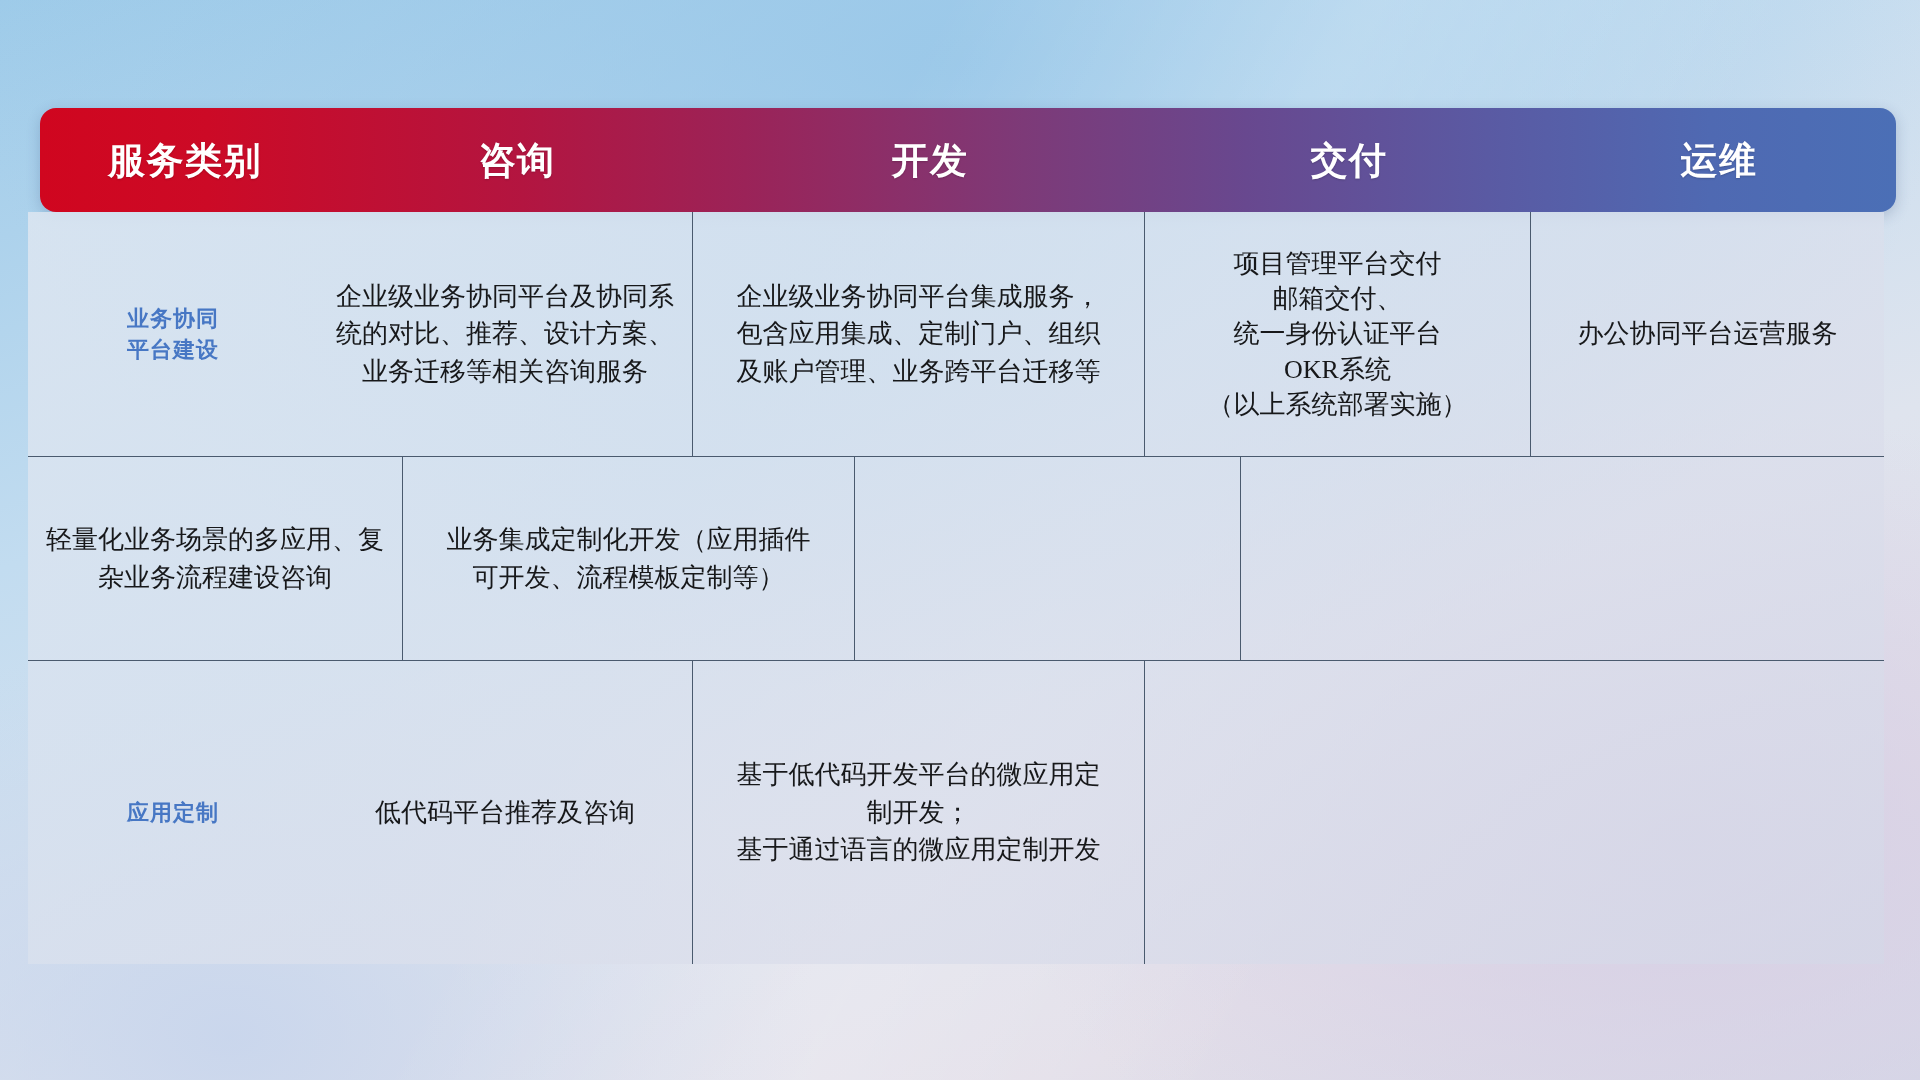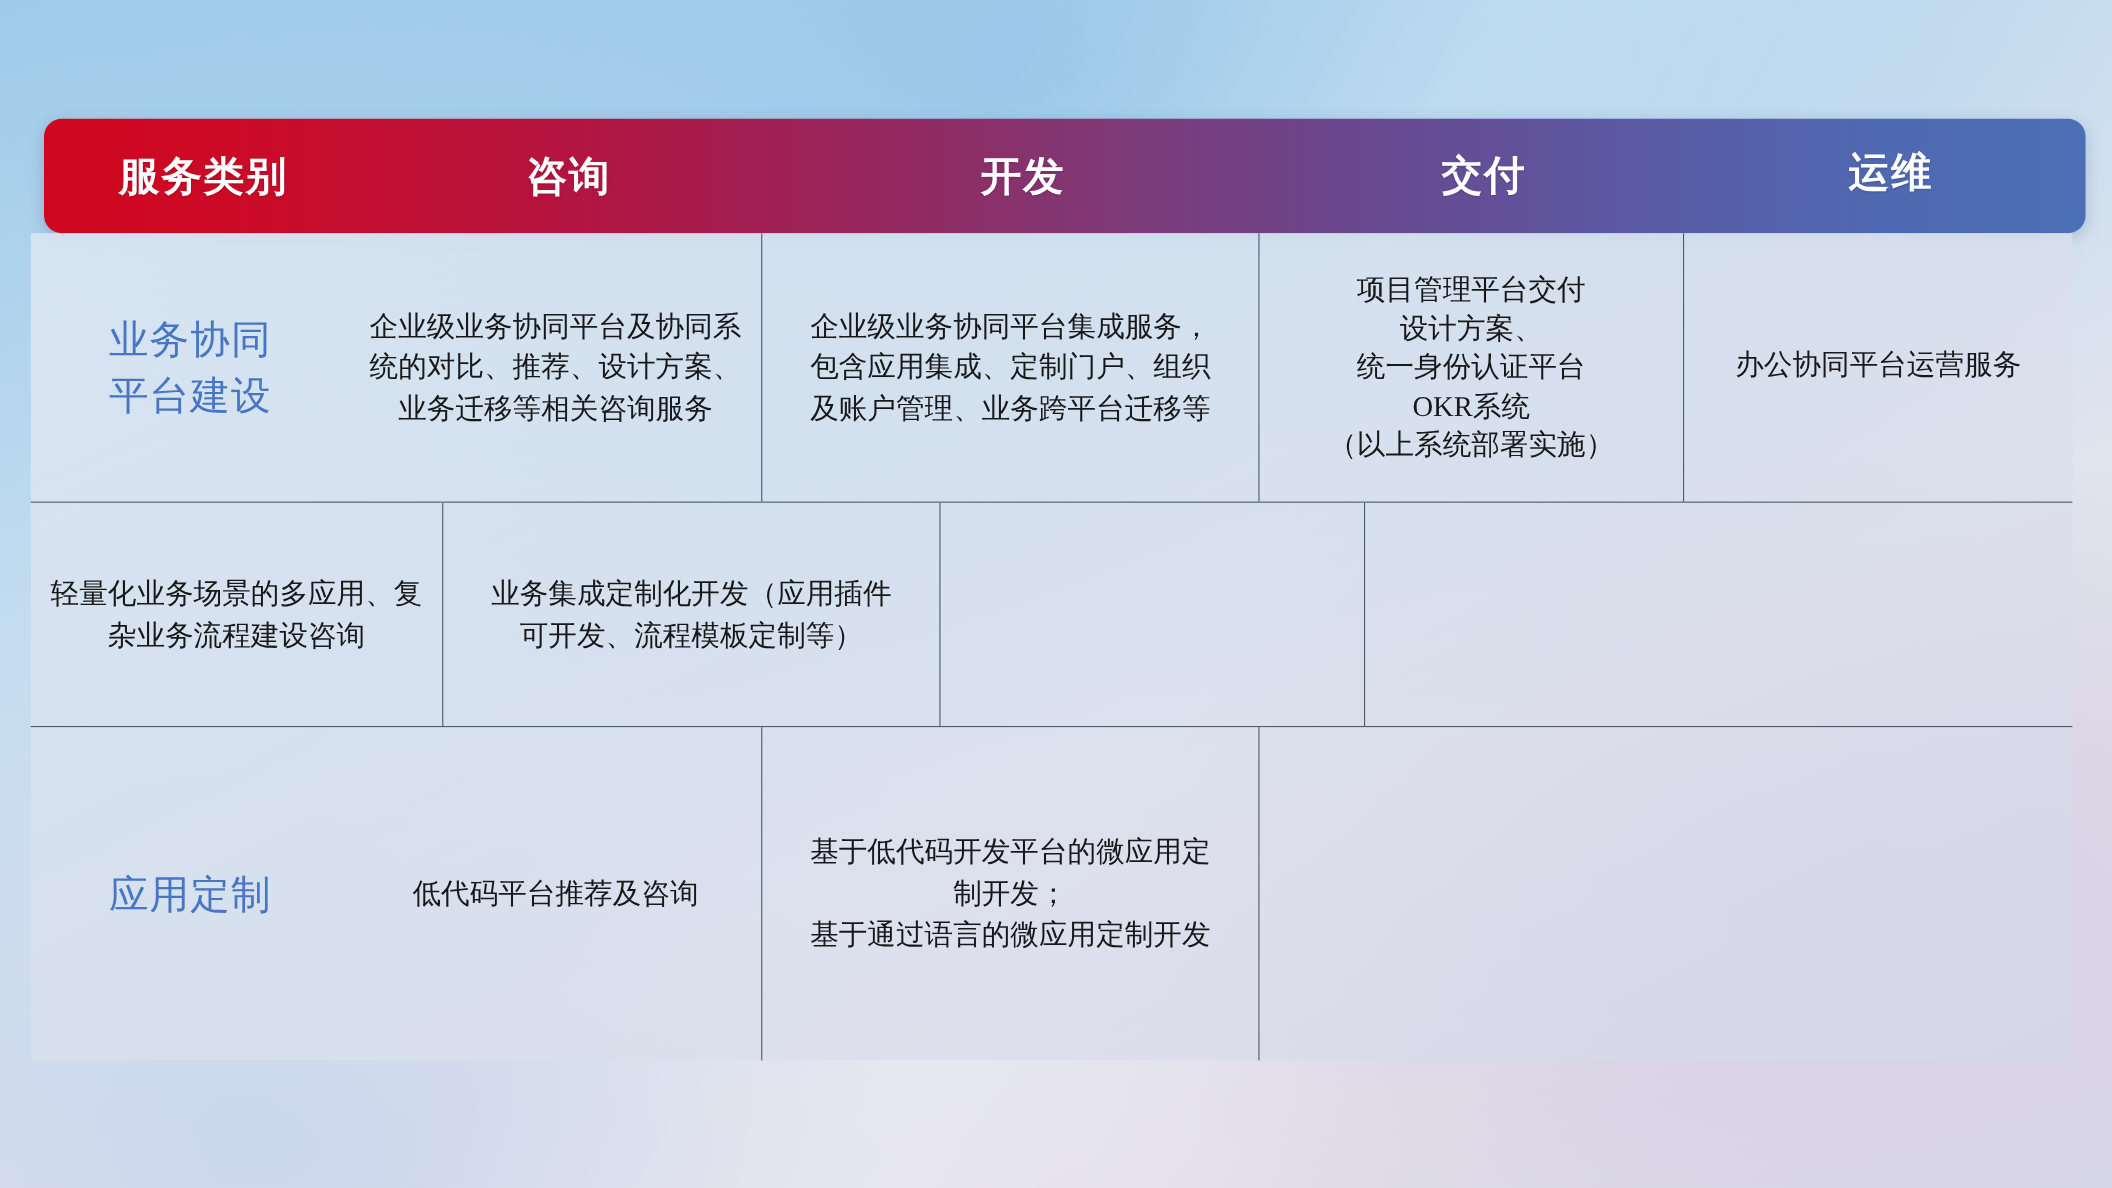--- a/index.html
+++ b/index.html
@@ -58,21 +58,21 @@
     letter-spacing: 1.5px;
     text-align: center;
     line-height: 1;
     text-shadow: 0 1px 2px rgba(0,0,0,0.18);
     user-select: none;
   }
   .c1 { width: 290px; }
   .c2 { width: 374px; }
   .c3 { width: 452px; }
   .c4 { width: 386px; font-family: Liberation Serif, serif; }
-  .c5 { width: 354px; font-family: Liberation Mono, monospace; }
+  .c5 { width: 354px; }
 
   
   .tbody {
     position: absolute;
     left: 0; top: 104px;
     width: 1856px; height: 752px;
     background: linear-gradient(155deg,
         rgba(221,230,241,0.86) 0%,
         rgba(216,226,239,0.84) 35%,
         rgba(219,222,235,0.80) 68%,
@@ -94,22 +94,22 @@
     align-items: center;
     justify-content: center;
     text-align: center;
     padding: 4px 16px;
   }
   
   .td.div-left { border-left: 1.5px solid #4a5a6e; }
 
   .rowlabel {
     color: #4777c4;
-    font-weight: normal;
-    font-size: 36px;
+    font-weight: bold;
+    font-size: 22px;
     line-height: 1.42;
     letter-spacing: 1px;
     white-space: pre-line;
   }
   .cell-text {
     color: #17181a;
     font-size: 26px;
     line-height: 1.44;
     white-space: pre-line;
     font-weight: normal;
@@ -145,21 +145,21 @@
 统的对比、推荐、设计方案、
 业务迁移等相关咨询服务</span>
       </div>
       <div class="td c3 div-left">
         <span class="cell-text">企业级业务协同平台集成服务，
 包含应用集成、定制门户、组织
 及账户管理、业务跨平台迁移等</span>
       </div>
       <div class="td c4 div-left">
         <span class="cell-text tight">项目管理平台交付
-设计方案、
+邮箱交付、
 统一身份认证平台
 OKR系统
 （以上系统部署实施）</span>
       </div>
       <div class="td c5 div-left">
         <span class="cell-text">办公协同平台运营服务</span>
       </div>
     </div>
 
     <div class="trow r2">

